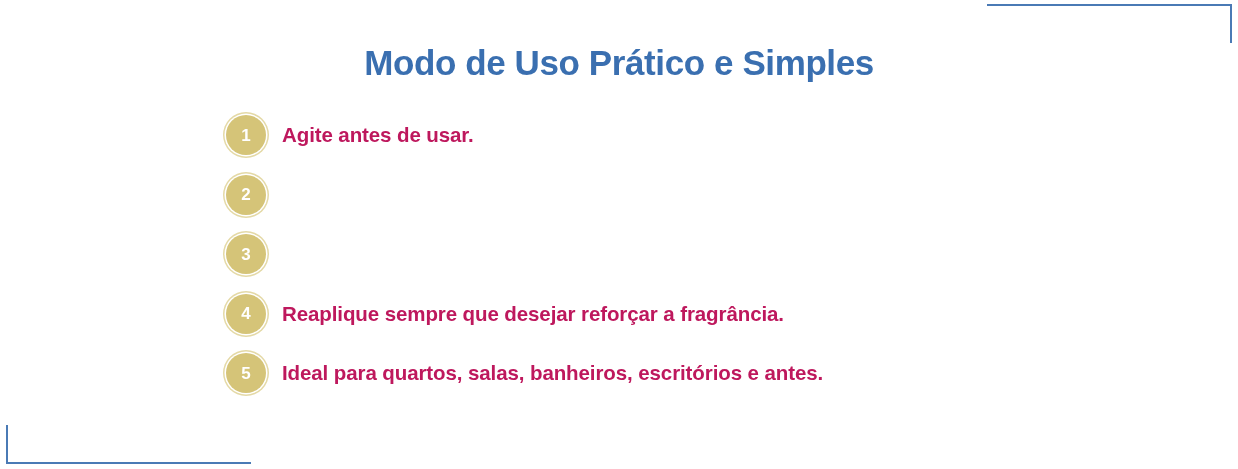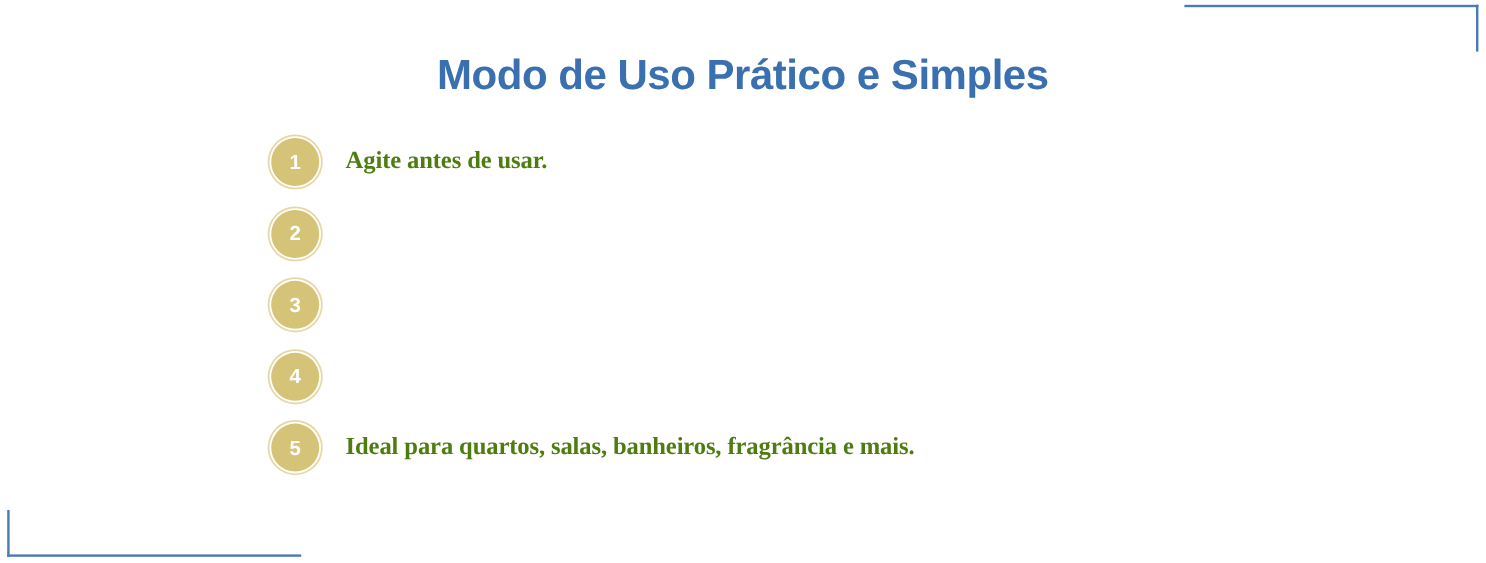--- a/index.html
+++ b/index.html
@@ -92,28 +92,27 @@
     align-items: center;
     justify-content: center;
   }
   .step-badge-num {
     font-size: 17px;
     font-weight: bold;
     color: #ffffff;
     line-height: 1;
   }
   .step-text {
-    margin-left: 22px;
+    margin-left: 16px;
     font-size: 20.5px;
     font-weight: bold;
     letter-spacing: -0.1px;
-    color: #4d7c0f;
+    color: #be185d;
     white-space: nowrap;
     line-height: 1.15;
-    font-family: Liberation Serif, serif;
   }
 </style>
 </head>
 <body>
 
 <div class="slide">
 
   <div class="bracket bracket-tr-h"></div>
   <div class="bracket bracket-tr-v"></div>
   <div class="bracket bracket-bl-h"></div>
@@ -139,23 +138,24 @@
     <div class="step">
       <div class="step-badge">
         <span class="step-badge-num">3</span>
       </div>
     </div>
 
     <div class="step">
       <div class="step-badge">
         <span class="step-badge-num">4</span>
       </div>
+      <div class="step-text">Reaplique sempre que desejar reforçar a fragrância.</div>
     </div>
 
     <div class="step">
       <div class="step-badge">
         <span class="step-badge-num">5</span>
       </div>
-      <div class="step-text">Ideal para quartos, salas, banheiros, fragrância e mais.</div>
+      <div class="step-text">Ideal para quartos, salas, banheiros, escritórios e antes.</div>
     </div>
 
   </div>
 </div>
 
 </body></html>

